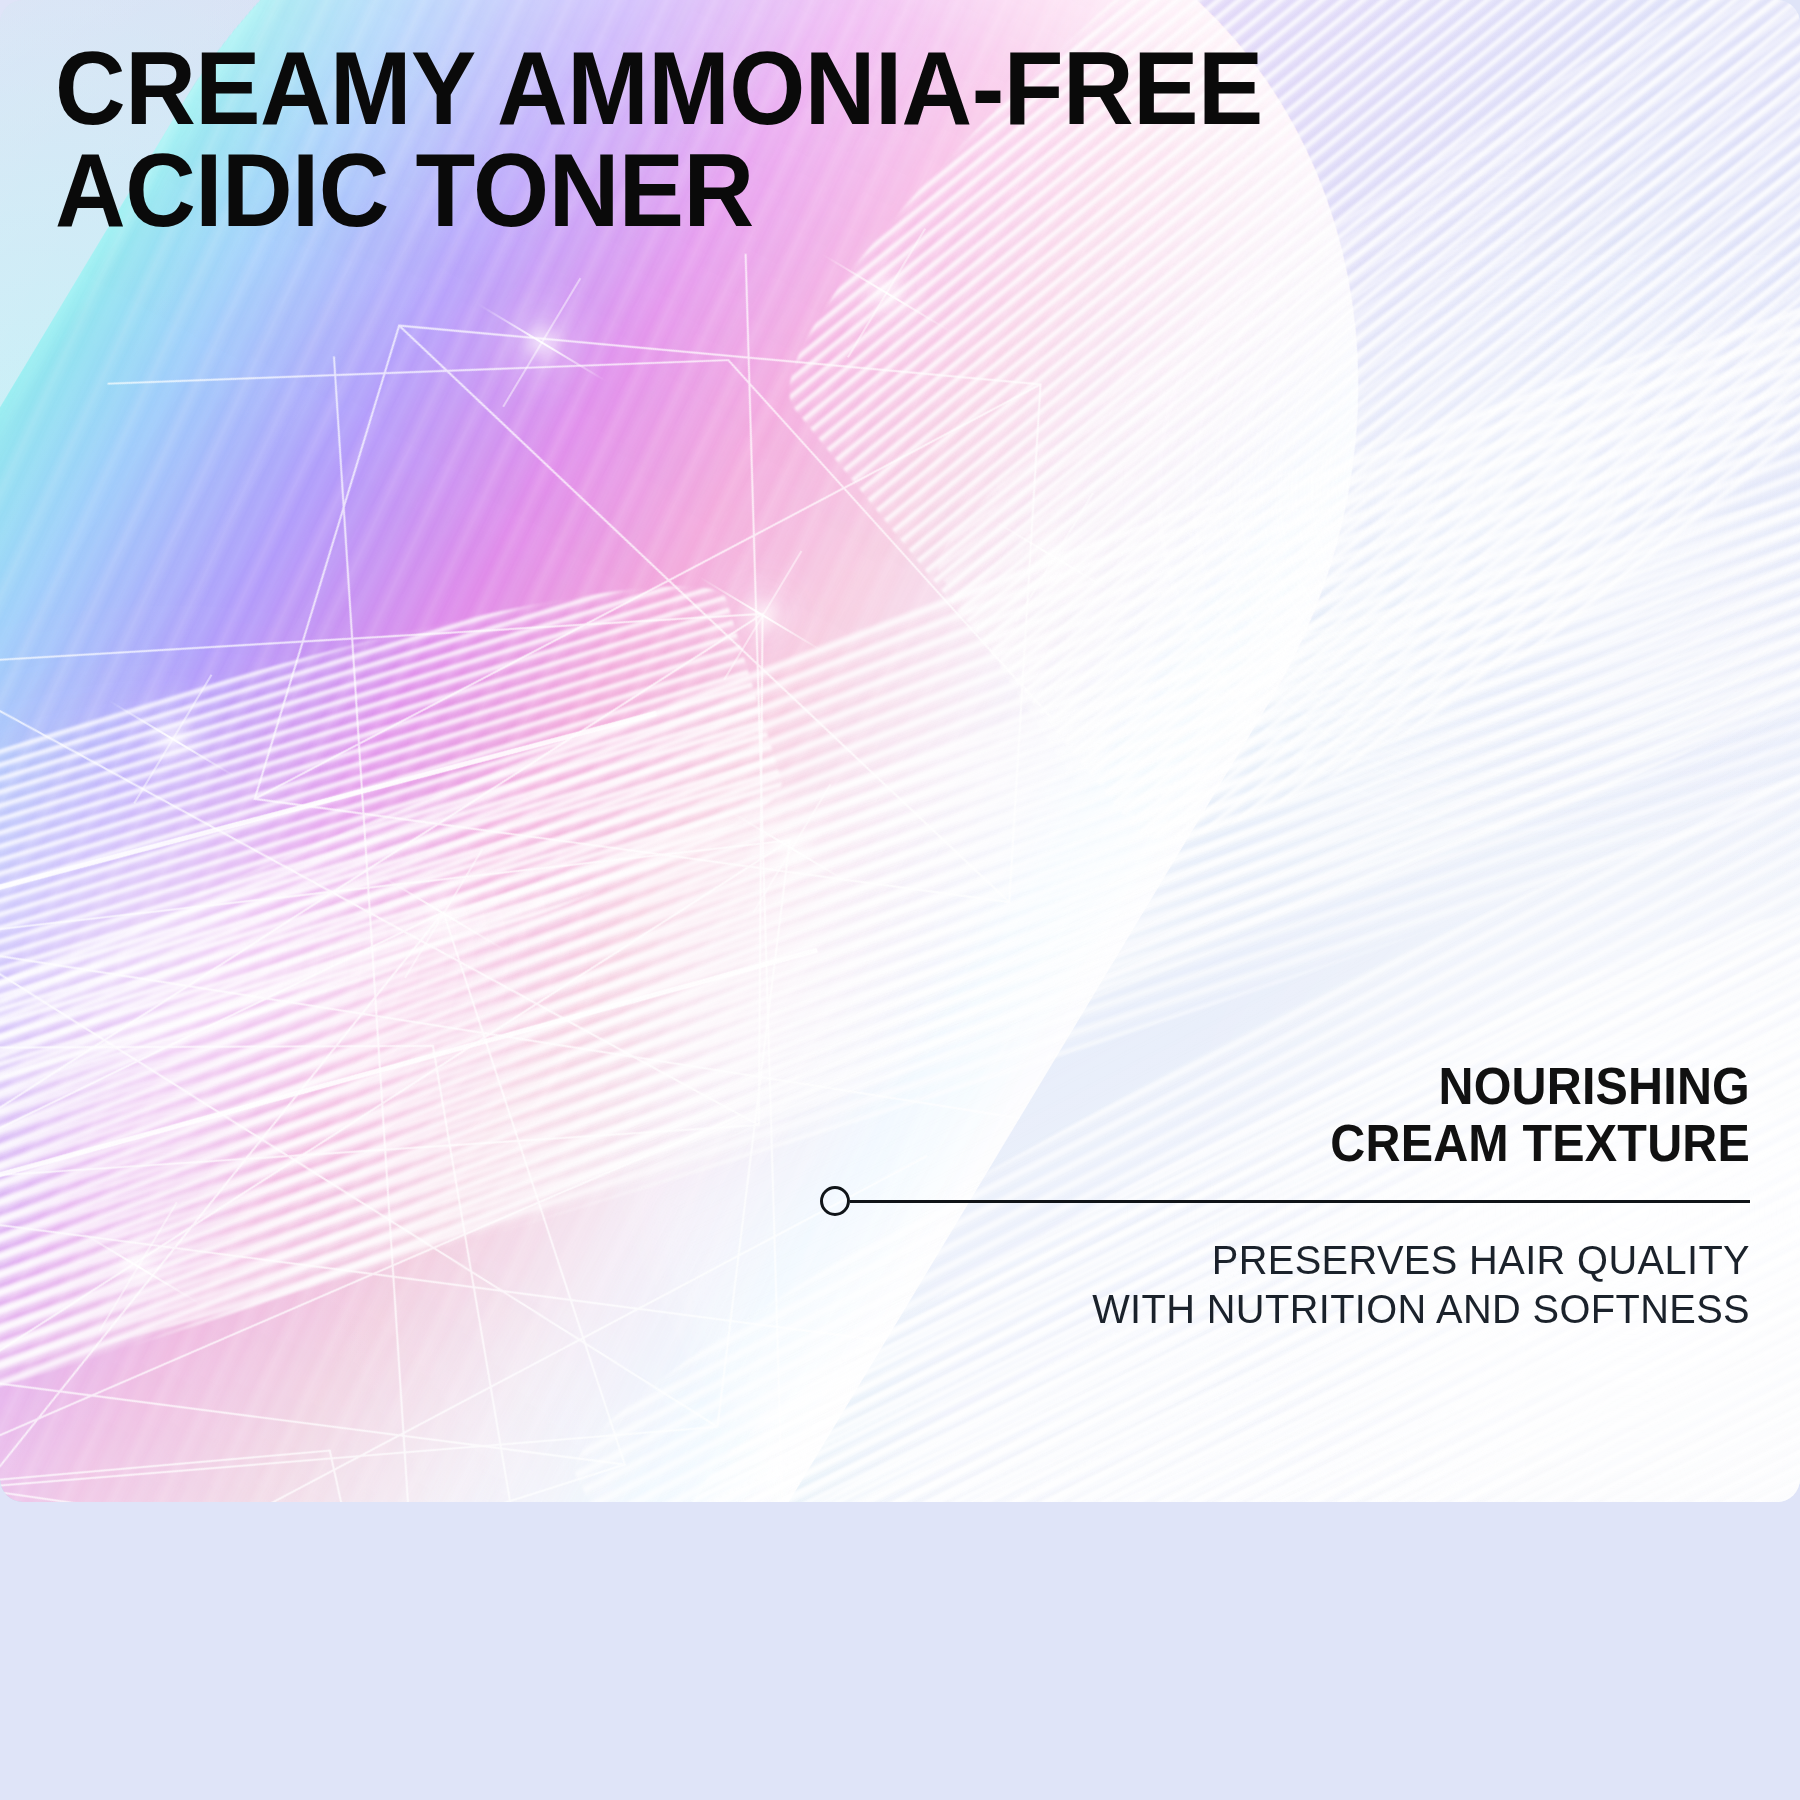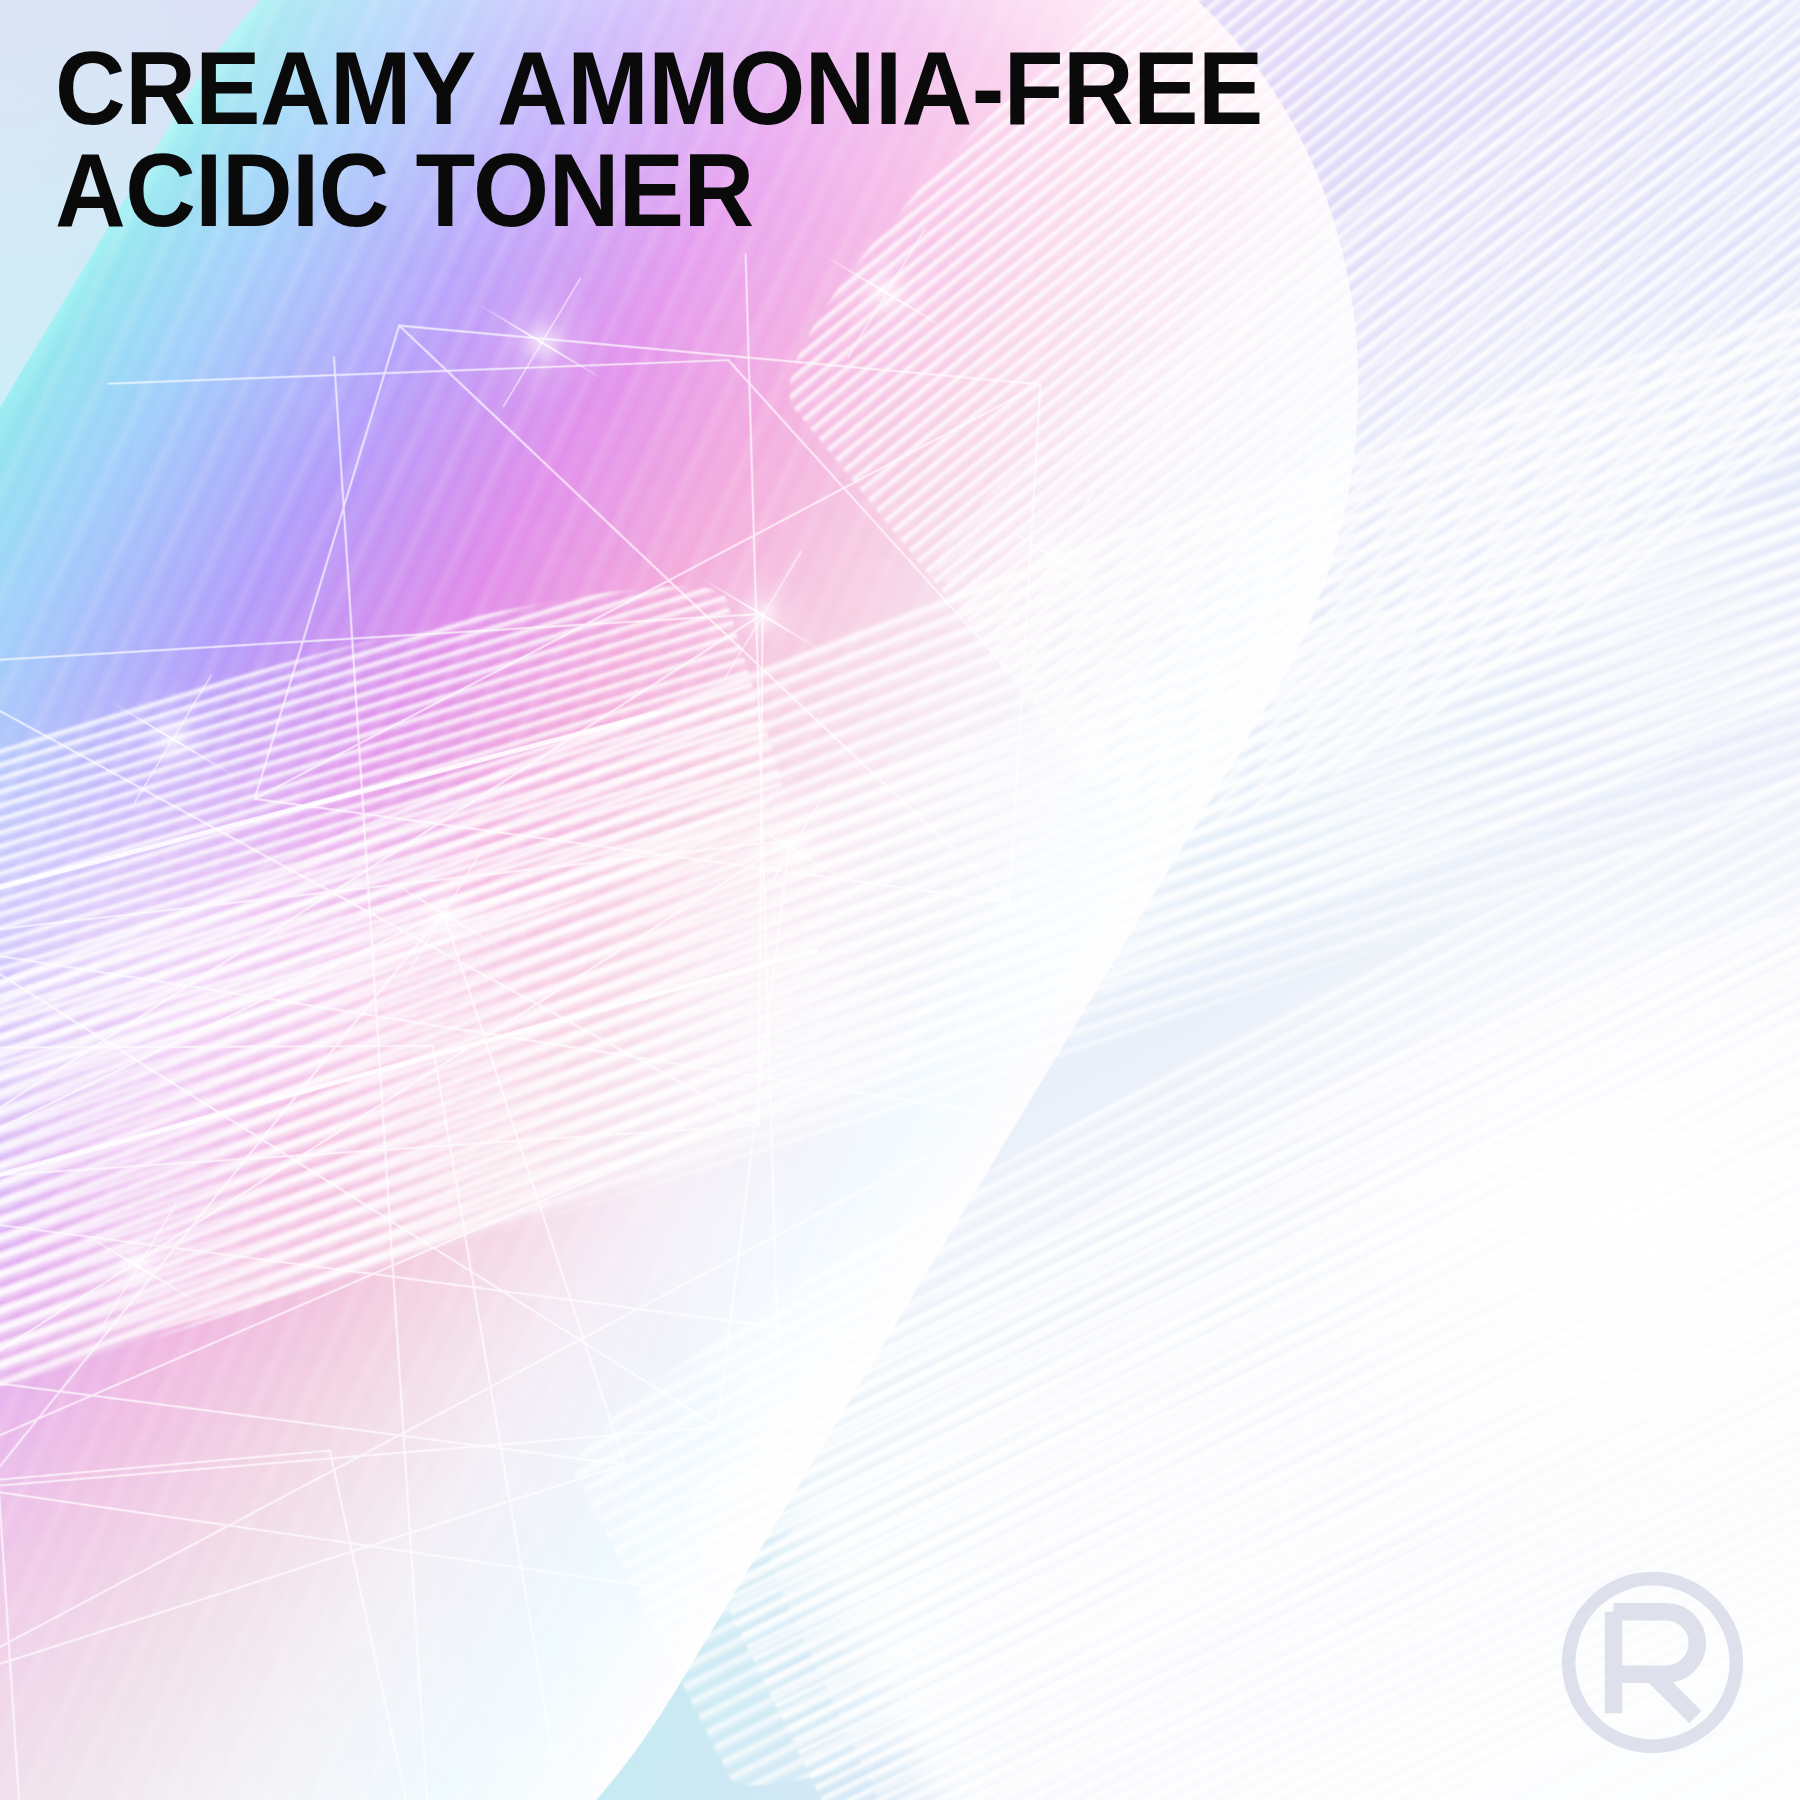--- a/index.html
+++ b/index.html
@@ -3,21 +3,21 @@
 <meta charset="utf-8">
 <style>
   * { margin:0; padding:0; box-sizing:border-box; }
   html,body { width:1800px; height:1800px; overflow:hidden; }
   body {
     font-family:"Liberation Sans", sans-serif;
     position:relative;
     background:#dfe4f8;
   }
 
-  #stage { position:absolute; inset:0; width:1800px; height:1800px; overflow:hidden; }
+  #stage { position:absolute; inset:0; width:1800px; height:1502px; overflow:hidden;border-radius:23px; }
 
   
   .bg-base {
     position:absolute; inset:0;
     background:
       radial-gradient(circle at 52% 2%, rgba(226,205,248,0.95) 0%, rgba(226,205,248,0) 42%),
       radial-gradient(circle at 2% 30%, rgba(196,240,246,0.95) 0%, rgba(196,240,246,0) 40%),
       radial-gradient(circle at 98% 6%, rgba(214,214,248,0.9) 0%, rgba(214,214,248,0) 35%),
       radial-gradient(circle at 6% 96%, rgba(150,235,230,0.9) 0%, rgba(150,235,230,0) 38%),
       linear-gradient(155deg,#ded4f2 0%, #dbe0f8 22%, #ddeef8 42%, #e6edfa 62%, #dfe6f9 82%, #dde3f7 100%);
@@ -326,19 +326,29 @@
   <div class="haze haze-1"></div>
   <div class="haze haze-2"></div>
   <div class="haze haze-3"></div>
 
   <div class="vignette"></div>
 
   <div class="title">CREAMY AMMONIA-FREE
 ACIDIC TONER</div>
 
 
+  <div class="callout" id="callout-right">
+    <div class="callout-head">NOURISHING
+CREAM TEXTURE</div>
+    <div class="rule-row">
+      <div class="rule-dot"></div>
+      <div class="rule-line"></div>
+    </div>
+    <div class="callout-sub">PRESERVES HAIR QUALITY
+WITH NUTRITION AND SOFTNESS</div>
+  </div>
 
   <svg class="logo" viewBox="0 0 100 100">
     <circle cx="50" cy="50" r="43" fill="none" stroke="#9aa4c4" stroke-width="7"></circle>
     <path d="M30 24 L30 76 M30 24 L57 24 A16 16 0 0 1 57 56 L30 56 M50 56 L72 78" fill="none" stroke="#9aa4c4" stroke-width="9" stroke-linecap="butt" stroke-linejoin="miter"></path>
   </svg>
 
 </div>
 
 </body></html>

